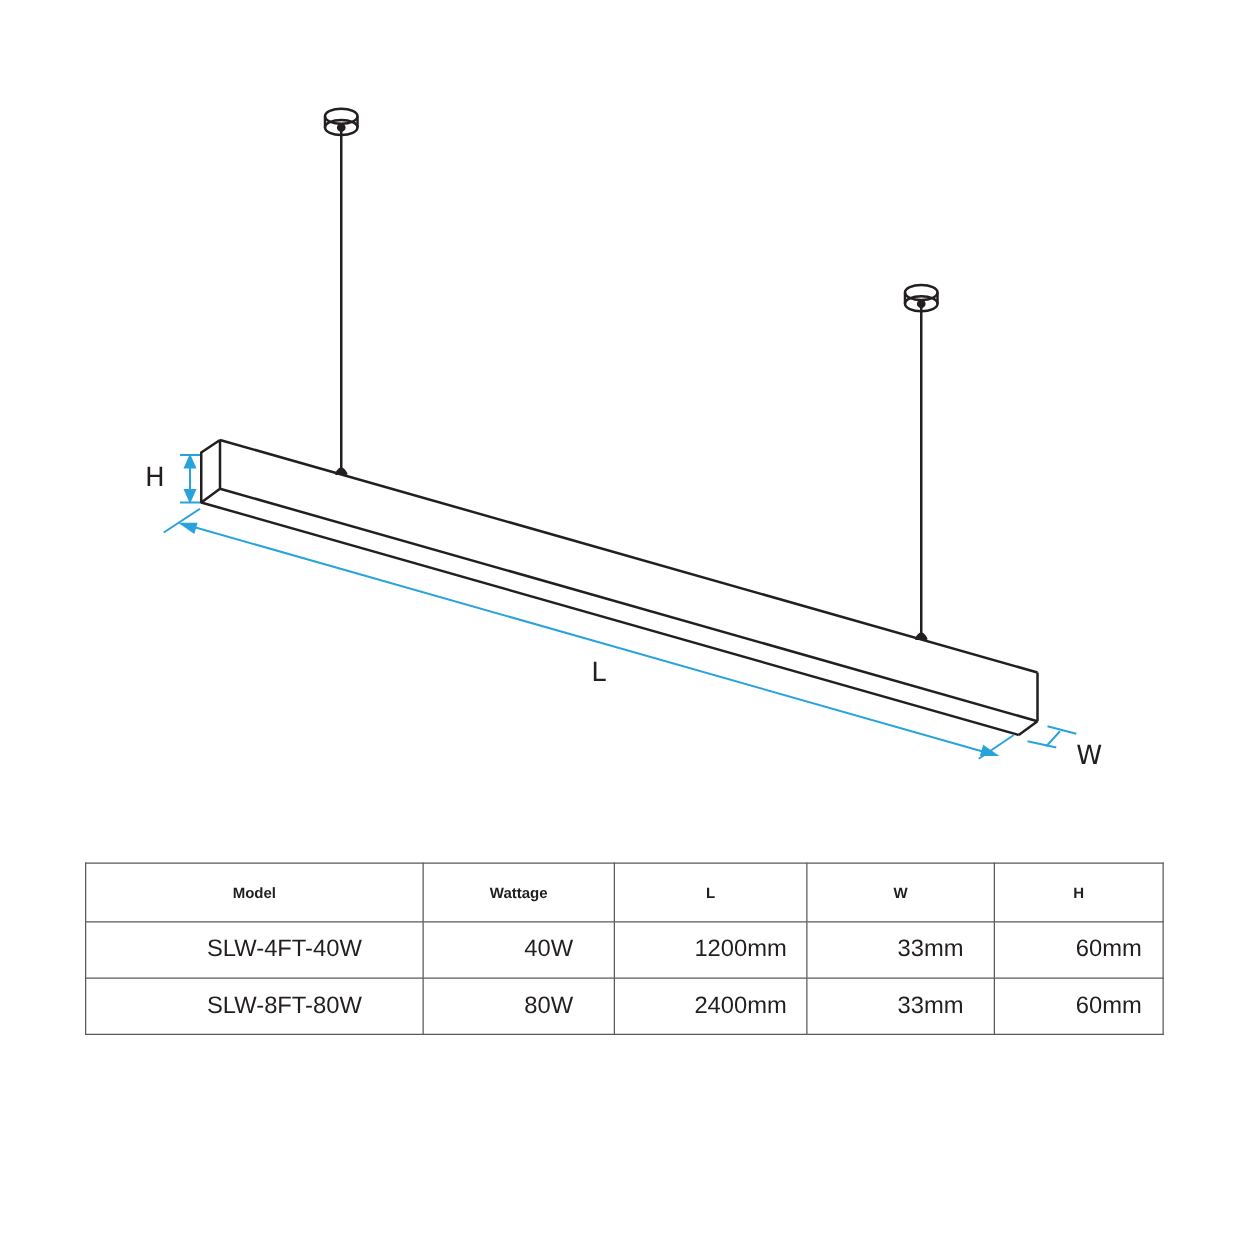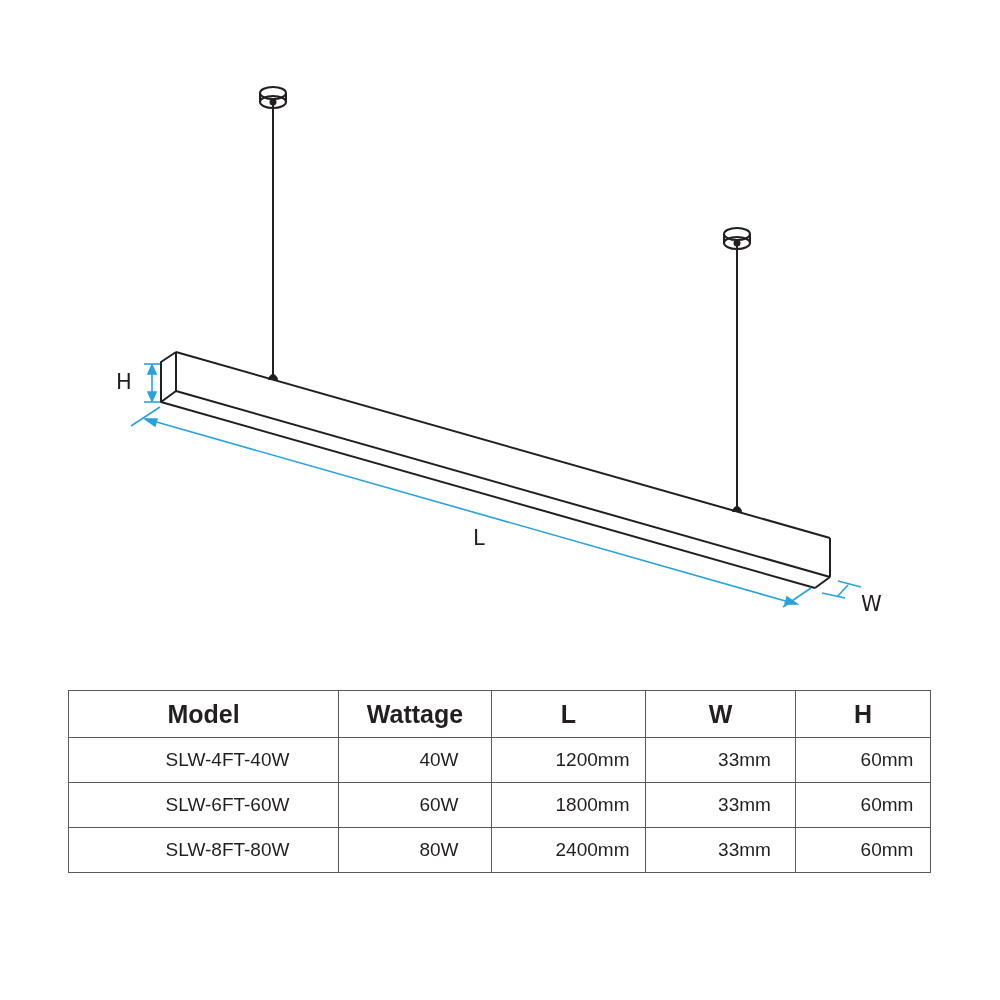--- a/index.html
+++ b/index.html
@@ -1,21 +1,21 @@
 <!DOCTYPE html>
 <html><head>
 <meta charset="utf-8">
 <style>
   html, body { margin:0; padding:0; background:#ffffff; }
   body { width:1000px; height:1000px; position:relative; overflow:hidden; font-family:"Liberation Sans", sans-serif; color:#231f20; }
   #diagram { position:absolute; left:0; top:0; width:1000px; height:660px; }
   .dim-label { position:absolute; font-family:"DejaVu Sans", sans-serif; font-size:21px; color:#231f20; }
   #spec-table { position:absolute; left:68px; top:690px; border-collapse:collapse; }
   #spec-table td, #spec-table th { border:1.5px solid #5a5a5a; text-align:center; padding:0; font-size:19px; }
-  #spec-table th { font-weight:bold; height:46px; font-size:25px; }
+  #spec-table th { font-weight:bold; height:46px; font-size:12px; }
   #spec-table td { height:44px;padding-left:48px; }
 </style>
 </head>
 <body>
 
 <svg id="diagram" viewBox="0 0 1000 660" xmlns="http://www.w3.org/2000/svg">
   <g stroke="#231f20" stroke-width="2" fill="none" stroke-linejoin="round">
 
     <g>
       <ellipse cx="273" cy="93" rx="13" ry="6"></ellipse>
@@ -94,27 +94,20 @@
   </thead>
   <tbody>
     <tr>
       <td>SLW-4FT-40W</td>
       <td>40W</td>
       <td>1200mm</td>
       <td>33mm</td>
       <td>60mm</td>
     </tr>
     <tr>
-      <td>SLW-6FT-60W</td>
-      <td>60W</td>
-      <td>1800mm</td>
-      <td>33mm</td>
-      <td>60mm</td>
-    </tr>
-    <tr>
       <td>SLW-8FT-80W</td>
       <td>80W</td>
       <td>2400mm</td>
       <td>33mm</td>
       <td>60mm</td>
     </tr>
   </tbody>
 </table>
 
 </body></html>

